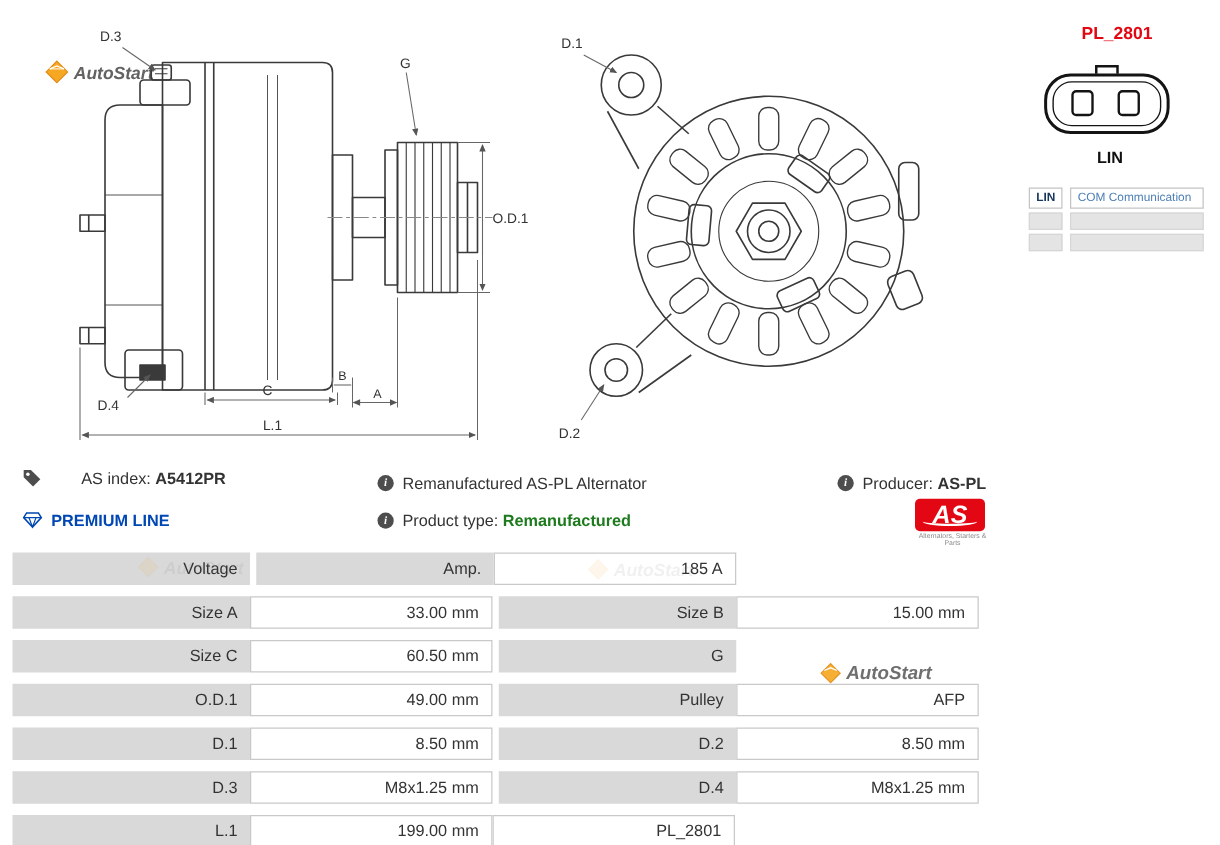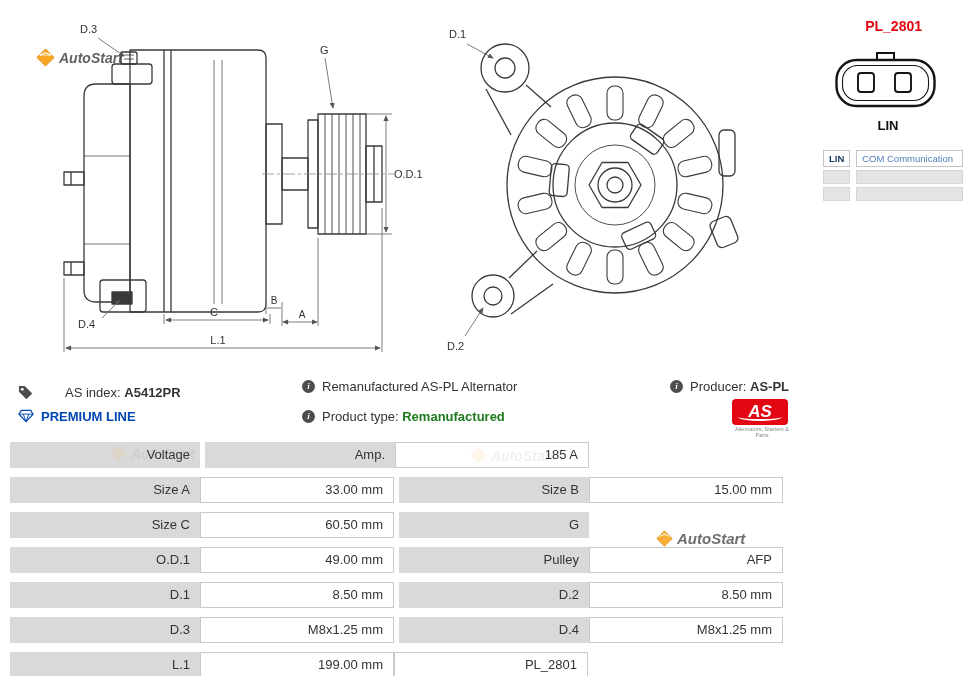--- a/index.html
+++ b/index.html
@@ -38,21 +38,21 @@
   .premium { color:#0047b3; font-weight:bold; }
   .green { color:#1d7a1d; font-weight:bold;margin-top:34px; }
   .info-icon {
     display:inline-block; width:13px; height:13px; border-radius:50%;
     background:#4d4d4d; color:#fff; flex:0 0 13px;
     font-size:9px; font-weight:bold; text-align:center; line-height:13px;
     font-family:"Liberation Serif", serif; font-style:italic;
   }
   .aspl-logo-box {
     width:56px; height:26px; background:#e30613; border-radius:4px;
-    color:#fff; font-weight:bold; font-style:italic; font-size:17px;
+    color:#fff; font-weight:bold; font-style:italic; font-size:20px;
     display:flex; align-items:center; justify-content:center;
     position:relative; overflow:hidden;
   }
   .aspl-logo-box::after {
     content:""; position:absolute; left:6px; right:6px; bottom:4px;
     border-bottom:2px solid #fff; border-radius:50%; height:6px;
   }
   .aspl-tagline { font-size:5.5px; color:#888; width:60px; text-align:center; margin-top:1px; }
 
   
@@ -256,21 +256,21 @@
   <div class="pin-row empty">
     <div class="pin-cell k"></div>
     <div class="pin-cell v"></div>
   </div>
   <div class="pin-row empty">
     <div class="pin-cell k"></div>
     <div class="pin-cell v"></div>
   </div>
 </div>
 
-<div class="info-item" style="left:18px;top:384px;gap:32px;">
+<div class="info-item" style="left:18px;top:374px;gap:32px;">
   <svg width="15" height="15" viewBox="0 0 16 16">
     <path d="M1,1 h6.2 l8,8 -6.2,6.2 -8,-8 z" fill="#4d4d4d"></path>
     <circle cx="4.6" cy="4.6" r="1.5" fill="#fff"></circle>
   </svg>
   <span>
     <span>AS index:</span>
     <span class="b">A5412PR</span>
   </span>
 </div>
 

